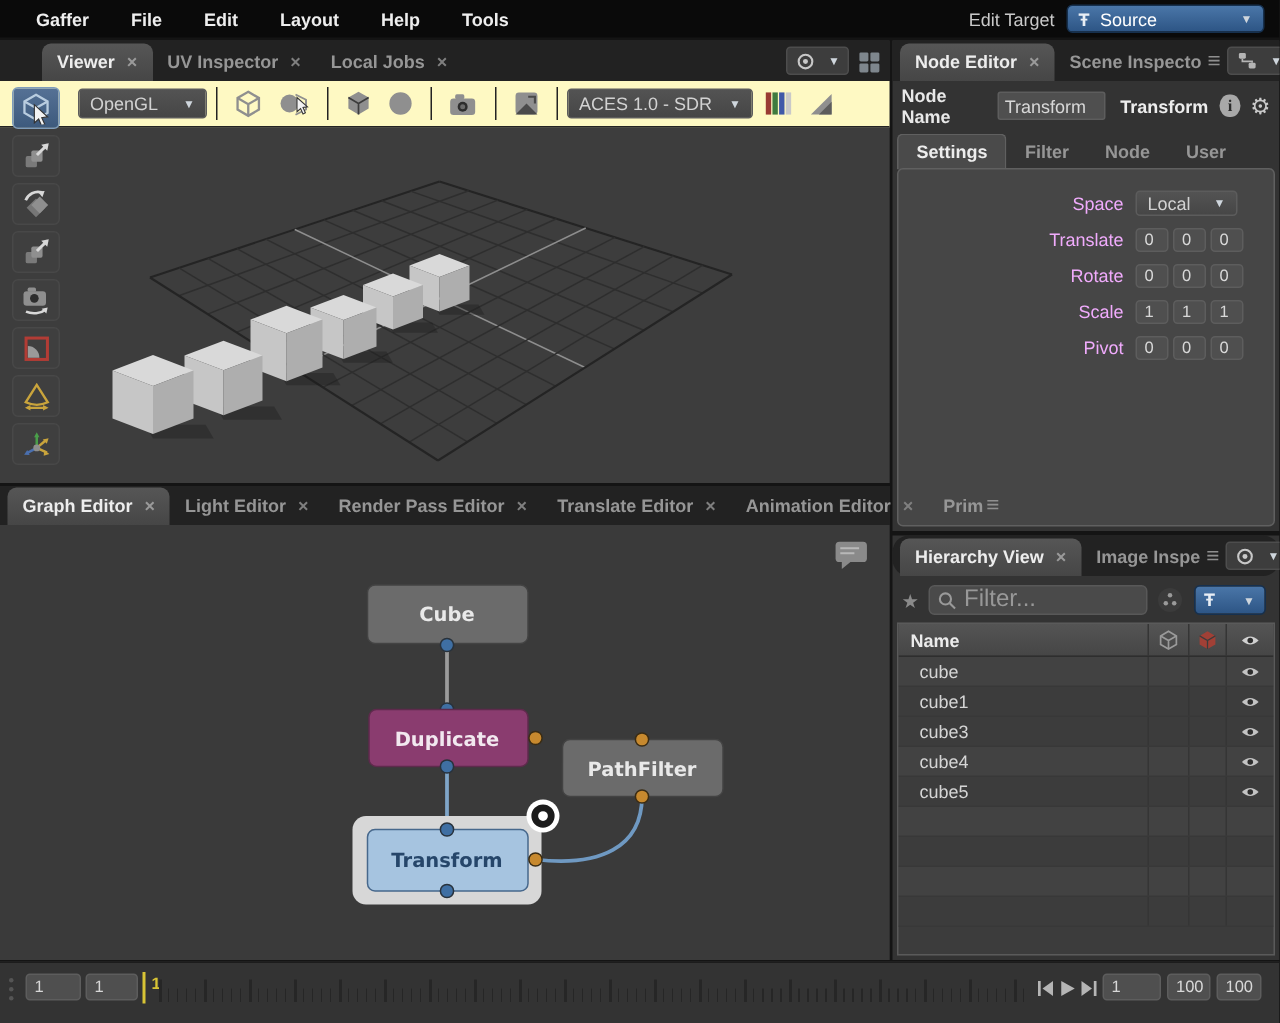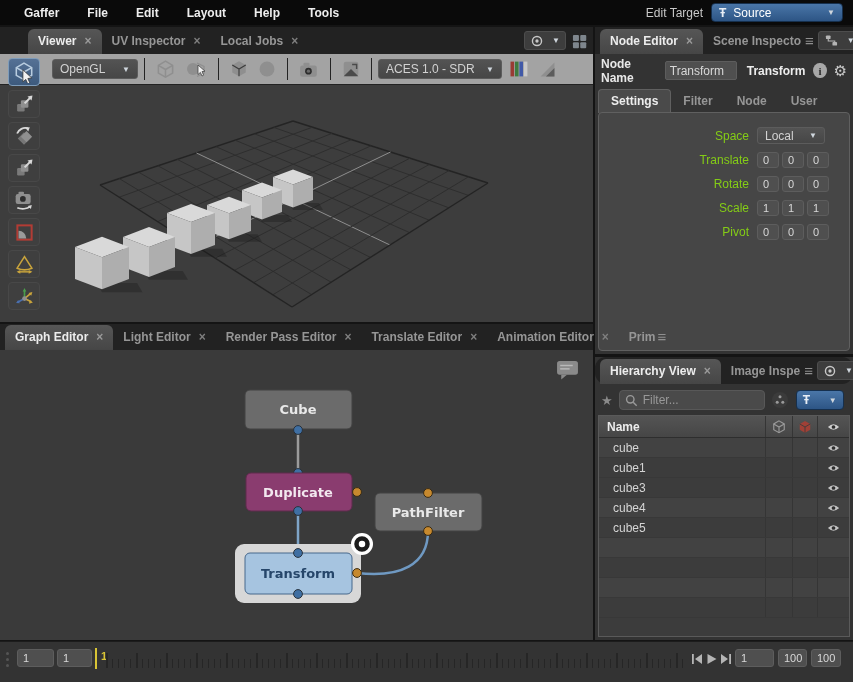--- a/index.html
+++ b/index.html
@@ -35,21 +35,21 @@
   .grid-ic { margin:0 6px 5px 2px; color:#7e868d; }
 
   .dd { background:linear-gradient(#535353,#464646); border:1px solid #5c5c5c; border-radius:3px;
     color:#d2d2d2; display:flex; align-items:center; padding:0 7px; }
   .field { background:#4f4f4f; border:1px solid #5d5d5d; border-radius:3px; color:#d8d8d8;
     font-size:11px; display:flex; align-items:center; padding:0 5px; }
 
   
   #viewer-panel { left:0; top:27px; width:593px; height:295px; }
   #viewer-tabbar { height:27px;padding-left:28px; }
-  #viewer-toolbar { left:0; top:27px; width:593px; height:31px; background:#a3a3a3;
+  #viewer-toolbar { left:0; top:27px; width:593px; height:31px; background:#fef9c3;
     border-bottom:1px solid #232323; display:flex; align-items:center; }
   .vsep { width:1px; height:22px; background:#232323; margin:0 6px; }
   .tool-ic { color:#8f8f8f; display:flex; align-items:center; justify-content:center; padding:0 5px; }
   #viewport { left:0; top:58px; width:593px; height:237px; background:#3d3d3d; overflow:hidden; }
 
   #tool-strip { left:8px; top:31px; width:34px; display:flex; flex-direction:column; gap:4px; z-index:5; }
   .tool-btn { width:32px; height:28px; border-radius:4px; background:#3f3f3f; border:1px solid #484848;
     display:flex; align-items:center; justify-content:center; }
   .tool-btn.selected { background:linear-gradient(#557195,#3d5a7d); border:1px solid #7e9cba; }
 
@@ -65,39 +65,39 @@
     font-weight:bold; font-size:11px; display:flex; align-items:center; justify-content:center; margin-left:8px;
     font-family:"Liberation Serif", serif; }
   .gear-ic { color:#c9c9c9; font-size:15px; margin-left:7px; }
   #ne-subtabs { left:3px; top:62px; display:flex; align-items:flex-end; height:24px;text-align:right; }
   .sub-tab { padding:4px 12px 5px; font-weight:bold; color:#969696; }
   .sub-tab.active { background:#4a4a4a; border:1px solid #606060; border-bottom:none;
     border-radius:4px 4px 0 0; color:#ededed; }
   #ne-frame { left:3px; top:85px; width:252px; height:239px; background:#464646;
     border:1px solid #606060; border-radius:4px; }
   .ne-row { position:absolute; left:0; display:flex; align-items:center; height:17px; width:100%; }
-  .ne-label { width:158px; text-align:right; color:#84cc16; padding-right:8px; }
+  .ne-label { width:158px; text-align:right; color:#f0abfc; padding-right:8px; }
   .ne-cell { width:22px; height:16px; margin-right:3px; justify-content:flex-start; }
   #space-dd { width:68px; height:17px; }
 
   
   #graph-panel { left:0; top:324px; width:593px; height:316px; }
   #graph-tabbar { height:26px; }
   #graph-canvas { left:0; top:26px; width:593px; height:290px; background:#3a3a3a; }
   #bubble-ic { left:556px; top:10px; color:#8a8a8a; }
 
   
   #hier-panel { left:595px; top:357px; width:258px; height:283px; }
   #hier-tabbar { height:27px;border-radius:11px; }
   #hier-filter-row { left:0; top:31px; width:258px; height:24px; display:flex; align-items:center; padding:0 6px; }
   .star-ic { color:#8a8a8a; font-size:13px; margin-right:6px; }
   #filter-input-wrap { display:flex; align-items:center; background:#4a4a4a; border:1px solid #585858;
     border-radius:4px; height:20px; width:146px; padding:0 5px; color:#9a9a9a; }
   #filter-input { background:transparent; border:none; outline:none; color:#c9c9c9; width:110px;
-    font-family:"Liberation Sans",sans-serif; font-size:12px; margin-left:5px; }
+    font-family:"Liberation Sans",sans-serif; font-size:16px; margin-left:5px; }
   #filter-input::placeholder { color:#989898; }
   #dots3-ic { margin-left:6px; color:#9a9a9a; }
   #hier-blue-dd { width:48px; height:20px; margin-left:7px; padding:0 6px; }
   #hier-table { left:3px; top:58px; width:252px; height:222px; border:1px solid #5a5a5a; background:#3c3c3c; overflow:hidden; }
   .h-row { display:flex; height:20px; align-items:center; border-bottom:1px solid #383838; }
   .h-row.head { height:22px; background:linear-gradient(#545454,#464646); font-weight:bold; color:#ececec;
     border-bottom:1px solid #2e2e2e; }
   .h-row.even { background:#424242; }
   .h-row.odd { background:#3c3c3c; }
   .c-name { flex:1; padding-left:8px; display:flex; align-items:center; }

